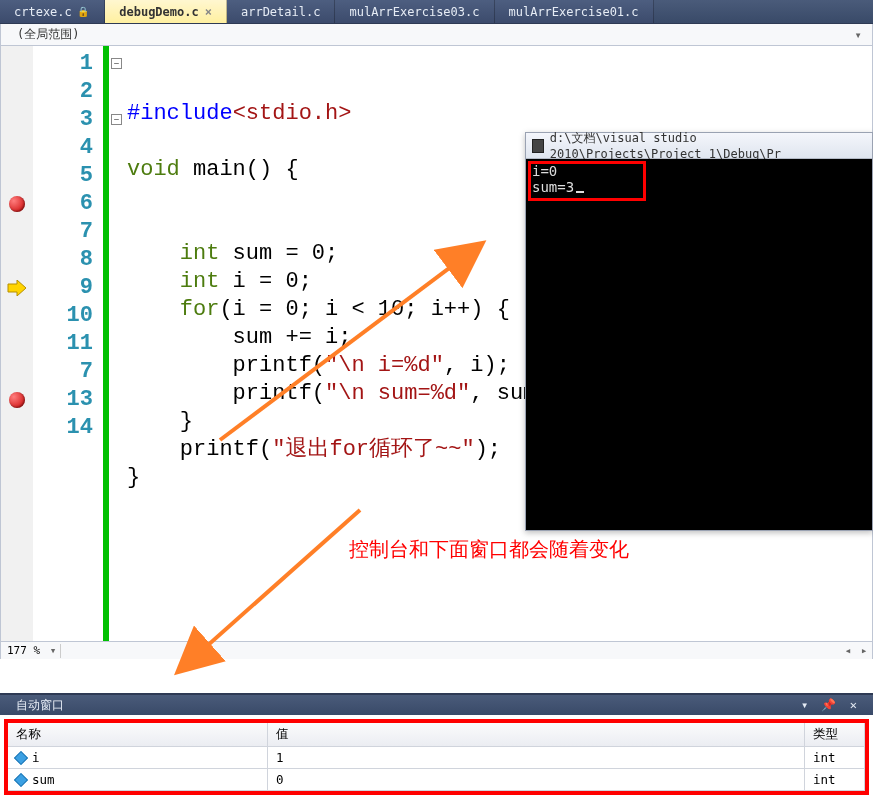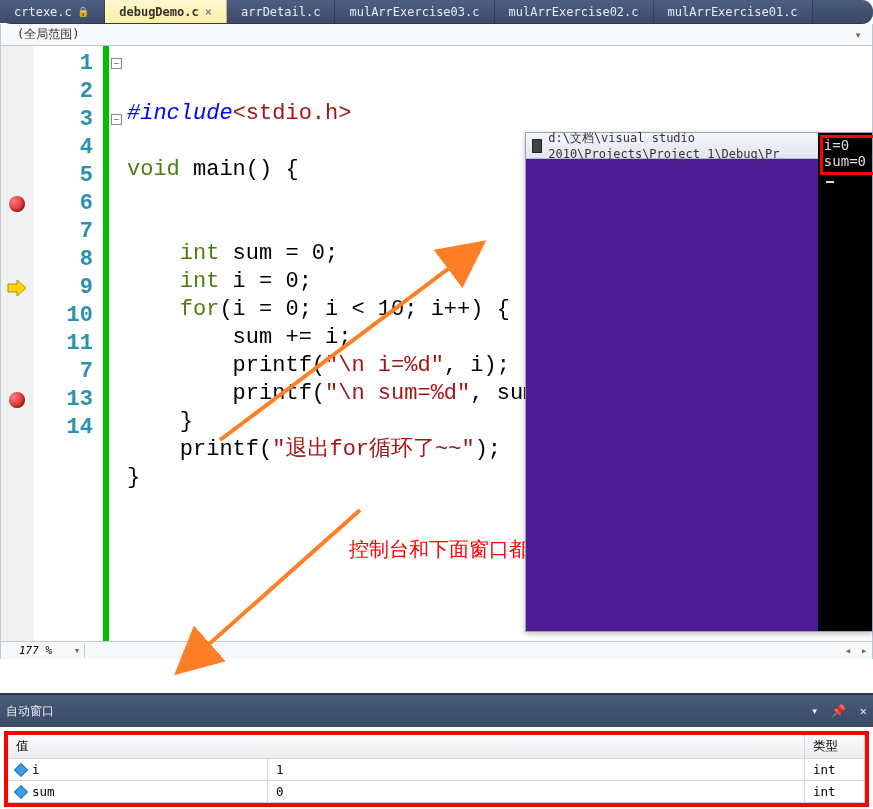--- a/index.html
+++ b/index.html
@@ -7,21 +7,21 @@
       width:873px; height:809px;
       font-family:"Segoe UI","Microsoft YaHei",Consolas,monospace;
       background:#fff; overflow:hidden; position:relative;
     }
 
     
     .tabbar{
       height:24px;
       background:linear-gradient(#4a5b7a,#394a68);
       display:flex; align-items:stretch; font-size:12px;
-      border-bottom:1px solid #2e3a54; position:relative; z-index:2;border-radius:11px;
+      border-bottom:1px solid #2e3a54; position:relative; z-index:2;
     }
     .tab{
       padding:0 14px; display:flex; align-items:center; justify-content:center;
       color:#e6ecf5; border-right:1px solid rgba(0,0,0,.25);
       white-space:nowrap; cursor:pointer;
       background:linear-gradient(#4d5e80,#3c4b6c);
     }
     .tab.active{
       background:linear-gradient(#fff7d0,#fff0a0);
       color:#333; font-weight:700;justify-content:center;
@@ -63,21 +63,21 @@
       border:1px solid #888; background:#fff; font-size:9px;
       line-height:9px; text-align:center; color:#555; cursor:pointer;
     }
     .code-col{
       flex:1; padding-top:4px;
       font-family:Consolas,"Courier New",monospace;
       font-size:22px; position:relative; white-space:pre;
     }
     .code-col .ln{ height:28px; line-height:28px; }
     .kw   { color:#4d7c0f; }
-    .pp   { color:#0000ff;font-style:italic; }
+    .pp   { color:#0000ff; }
     .str  { color:#a31515; }
     .angle{ color:#a31515; }
     .curbrace{}
     .cn-caption{
       position:absolute; left:222px; top:490px;
       color:#ff0000; font-size:20px; font-family:"Microsoft YaHei",sans-serif;
     }
 
     
     .bp{
@@ -88,31 +88,31 @@
     .cur-arrow{
       position:absolute; left:6px; width:20px; height:16px;
     }
 
     
     .zoomrow{
       position:absolute; left:0; right:0; bottom:0; height:18px;
       border-top:1px solid #bfc6d4; font-size:11px;
       display:flex; align-items:center; background:#f7f8fa; z-index:1;
     }
-    .zoomrow .zl{ padding:0 18px;font-style:italic; }
+    .zoomrow .zl{ padding:0 6px; }
     .zoomrow .drop{ width:14px; text-align:center; color:#666; }
     .zoomrow .track{ flex:1; height:14px; border-left:1px solid #ccc; position:relative; }
     .zoomrow .scrbtn{ width:16px; text-align:center; color:#666; }
 
     
     .console-win{
-      position:absolute; top:132px; left:525px; width:348px; height:500px;
-      border:1px solid #9aa2b2; background:#4c1d95;
+      position:absolute; top:132px; left:525px; width:348px; height:399px;
+      border:1px solid #9aa2b2; background:#b91c1c;
       box-shadow:0 2px 6px rgba(0,0,0,.25); z-index:5;
-      display:flex; flex-direction:row;
+      display:flex; flex-direction:column;
     }
     .console-title{
       height:26px; background:linear-gradient(#f4f6fb,#dfe5ef);
       display:flex; align-items:center; font-size:12px; padding:0 6px; color:#333;
       border-bottom:1px solid #b4bac6;
     }
     .console-title .cicon{
       width:14px; height:14px; margin-right:6px;
       background:#444; border:1px solid #222;
     }
@@ -126,23 +126,23 @@
     }
     .cursor{ display:inline-block; width:8px; height:2px; background:#ddd;
              vertical-align:-1px; margin-left:2px; }
 
     
     .autos{
       position:absolute; left:0; right:0; top:693px; bottom:0;
       border-top:2px solid #2e3a54; background:#fff;
     }
     .autos-hdr{
-      height:32px; background:linear-gradient(#4a5b7a,#394a68);
+      height:20px; background:linear-gradient(#4a5b7a,#394a68);
       color:#e6ecf5; font-size:12px; display:flex; align-items:center;
-      padding:0 6px; justify-content:space-between;
+      padding:0 16px; justify-content:space-between;
     }
     .autos-hdr .tools span{ margin-left:6px; cursor:pointer; }
     .autos-grid{
       margin:4px; border:4px solid #ff0000; font-size:12.5px;
     }
     .ag-head, .ag-row{
       display:flex; border-bottom:1px solid #d0d4dc;
     }
     .ag-head{ background:linear-gradient(#fbfbfc,#ebedf2); }
     .cell{ padding:3px 8px; border-right:1px solid #d0d4dc; }
@@ -158,21 +158,20 @@
     svg.anno{ position:absolute; pointer-events:none; z-index:4; }
   </style>
 </head>
 <body>
 
 <div class="tabbar" id="tabbar">
     <div class="tab">crtexe.c<span class="lock">🔒</span></div>
     <div class="tab active">debugDemo.c<span class="close">×</span></div>
     <div class="tab">arrDetail.c</div>
     <div class="tab">mulArrExercise03.c</div>
-    <div class="tab">mulArrExercise02.c</div>
     <div class="tab">mulArrExercise01.c</div>
   </div>
 
 <div class="scopebar">
   <span class="label">(全局范围)</span>
   <span class="arrow">▾</span>
 </div>
 
 <div class="editor-region">
   <div class="editor-scroll">
@@ -218,21 +217,21 @@
 </div>
 
 <div class="console-win">
   <div class="console-title">
     <span class="cicon"></span>
     <span>d:\文档\visual studio 2010\Projects\Project_1\Debug\Pr</span>
   </div>
   <div class="console-body">
     <div class="console-hl"></div>
     <div>i=0</div>
-    <span>sum=0</span><span class="cursor"></span>
+    <span>sum=3</span><span class="cursor"></span>
   </div>
 </div>
 
 <svg class="anno" style="left:180px; top:230px;" width="360" height="230">
   <defs>
       <marker id="ah1" markerWidth="12" markerHeight="12" refX="10" refY="6" orient="auto">
     <path d="M0,0 L12,6 L0,12 Z" fill="#ff7f27"></path>
       </marker>
     </defs>
   <line x1="40" y1="210" x2="300" y2="15" stroke="#ff7f27" stroke-width="4" marker-end="url(#ah1)"></line>
@@ -250,20 +249,21 @@
   <div class="autos-hdr">
     <span>自动窗口</span>
     <span class="tools">
       <span>▾</span>
       <span>📌</span>
       <span>✕</span>
     </span>
   </div>
   <div class="autos-grid">
     <div class="ag-head">
+      <div class="cell c1">名称</div>
       <div class="cell c2">值</div>
       <div class="cell c3">类型</div>
     </div>
     <div id="autorows">
         <div class="ag-row">
           <div class="cell c1">
             <span class="diamond"></span>
             <span>i</span>
           </div>
           <div class="cell c2">1</div>

